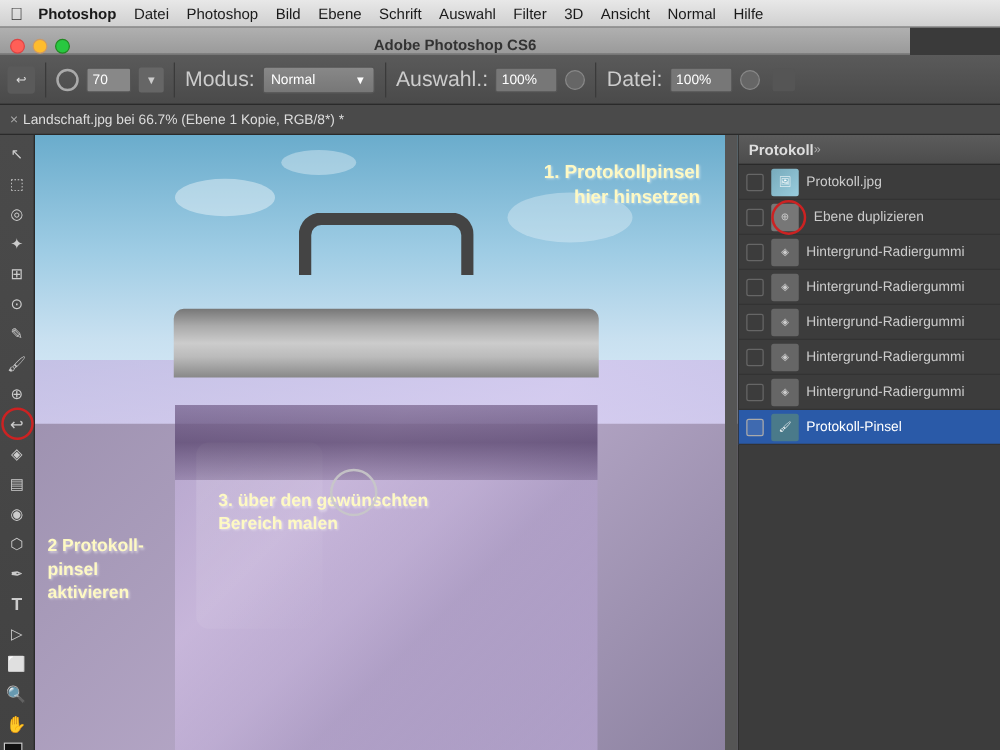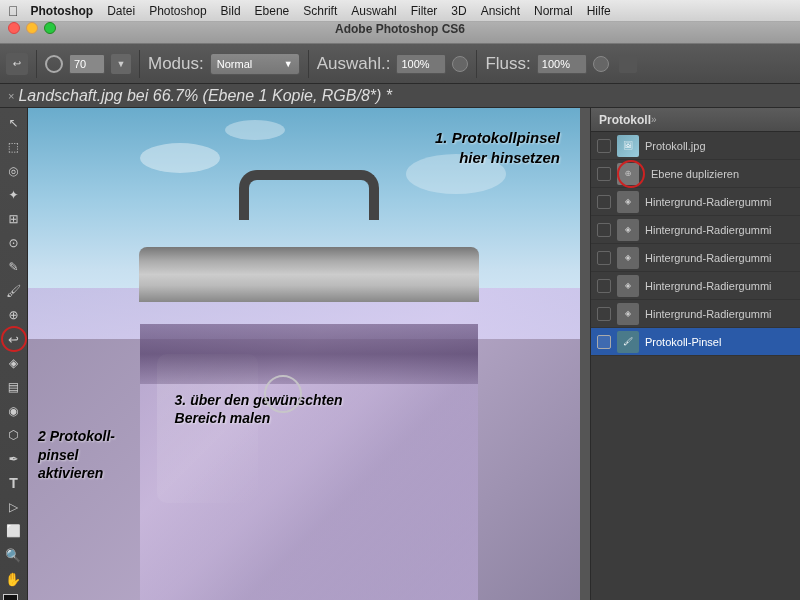--- a/index.html
+++ b/index.html
@@ -93,24 +93,23 @@
       height: 24px;
       background: #4a4a4a;
       display: flex;
       align-items: center;
       border-bottom: 1px solid #2a2a2a;
     }
     .tab-close {
       color: #aaa; font-size: 11px; margin-left: 8px; margin-right: 4px; cursor: pointer;
     }
     .tab-title {
-      font-size: 16px;
+      font-size: 11px;
       color: #ddd;
       white-space: nowrap;
-      font-style: italic;
     }
 
     
     #main {
       display: flex;
       width: 800px;
       height: 514px; 
     }
 
     
@@ -137,26 +136,25 @@
     
     #canvas-area {
       flex: 1;
       background: #6a6a6a;
       position: relative;
       overflow: hidden;
     }
     
     .annotation {
       position: absolute;
-      color: #000000;
+      color: #fef9c3;
       font-weight: 700;
       font-size: 14px;
       line-height: 1.3;
       text-shadow: 1px 1px 2px rgba(255,255,255,0.5);
-      font-style: italic;
     }
     .annotation-1 {
       top: 20px;
       right: 30px;
       text-align: right;
       font-size: 15px;
     }
     .annotation-2 {
       left: 10px;
       bottom: 140px;
@@ -255,21 +253,21 @@
   <span class="menu-item">Ebene</span>
   <span class="menu-item">Schrift</span>
   <span class="menu-item">Auswahl</span>
   <span class="menu-item">Filter</span>
   <span class="menu-item">3D</span>
   <span class="menu-item">Ansicht</span>
   <span class="menu-item">Normal</span>
   <span class="menu-item">Hilfe</span>
 </div>
 
-<div style="width:800px;height:22px;background:linear-gradient(to bottom,#b0b0b0,#9a9a9a);display:flex;align-items:flex-start;justify-content:center;border-bottom:1px solid #777;">
+<div style="width:728px;height:22px;background:linear-gradient(to bottom,#b0b0b0,#9a9a9a);display:flex;align-items:flex-end;justify-content:center;border-bottom:1px solid #777;">
   <div style="display:flex;align-items:center;position:absolute;left:8px;gap:6px;">
     <div style="width:12px;height:12px;border-radius:50%;background:#ff5f57;border:1px solid #d44;"></div>
     <div style="width:12px;height:12px;border-radius:50%;background:#febc2e;border:1px solid #c96;"></div>
     <div style="width:12px;height:12px;border-radius:50%;background:#28c840;border:1px solid #282;"></div>
   </div>
   <span style="font-size:12px;font-weight:600;color:#333;">Adobe Photoshop CS6</span>
 </div>
 
 <div id="toolbar">
 
@@ -283,21 +281,21 @@
   <span class="toolbar-label">Modus:</span>
   <div class="toolbar-dropdown">
     <span>Normal</span>
     <span style="font-size:9px;">▼</span>
   </div>
   <div class="toolbar-separator"></div>
   <span class="toolbar-label">Auswahl.:</span>
   <input class="toolbar-pct-input" type="text" value="100%" style="">
   <div style="width:16px;height:16px;background:#666;border-radius:50%;border:1px solid #888;"></div>
   <div class="toolbar-separator"></div>
-  <span class="toolbar-label">Fluss:</span>
+  <span class="toolbar-label">Datei:</span>
   <input class="toolbar-pct-input" type="text" value="100%" style="">
   <div style="width:16px;height:16px;background:#666;border-radius:50%;border:1px solid #888;"></div>
   <div style="width:18px;height:18px;background:#555;border-radius:2px;margin-left:4px;"></div>
 </div>
 
 <div id="tabbar">
   <span class="tab-close">×</span>
   <span class="tab-title">Landschaft.jpg bei 66.7% (Ebene 1 Kopie, RGB/8*) *</span>
 </div>
 

